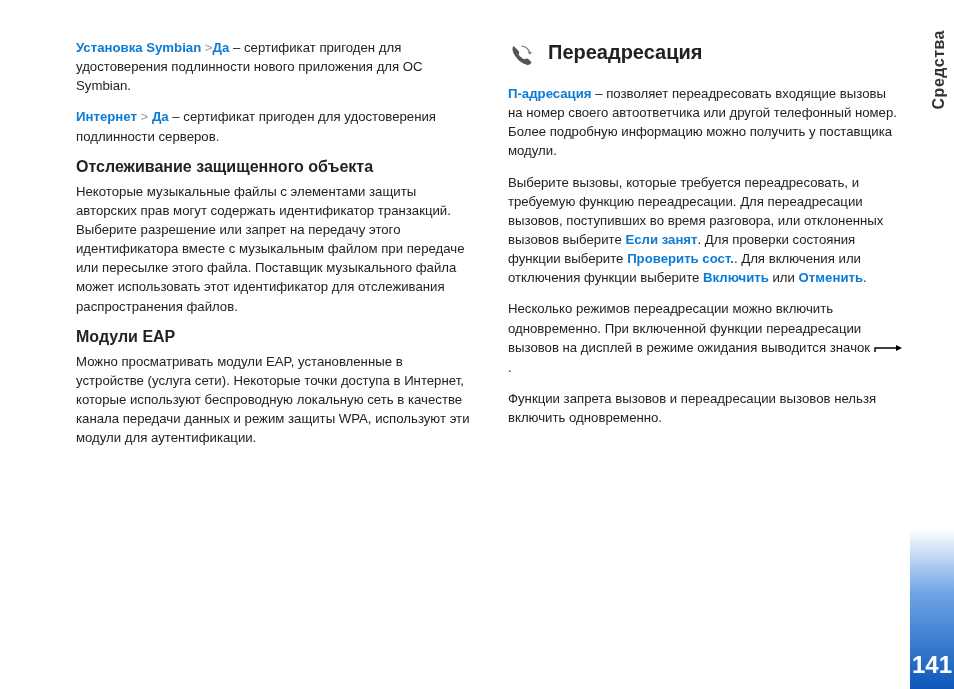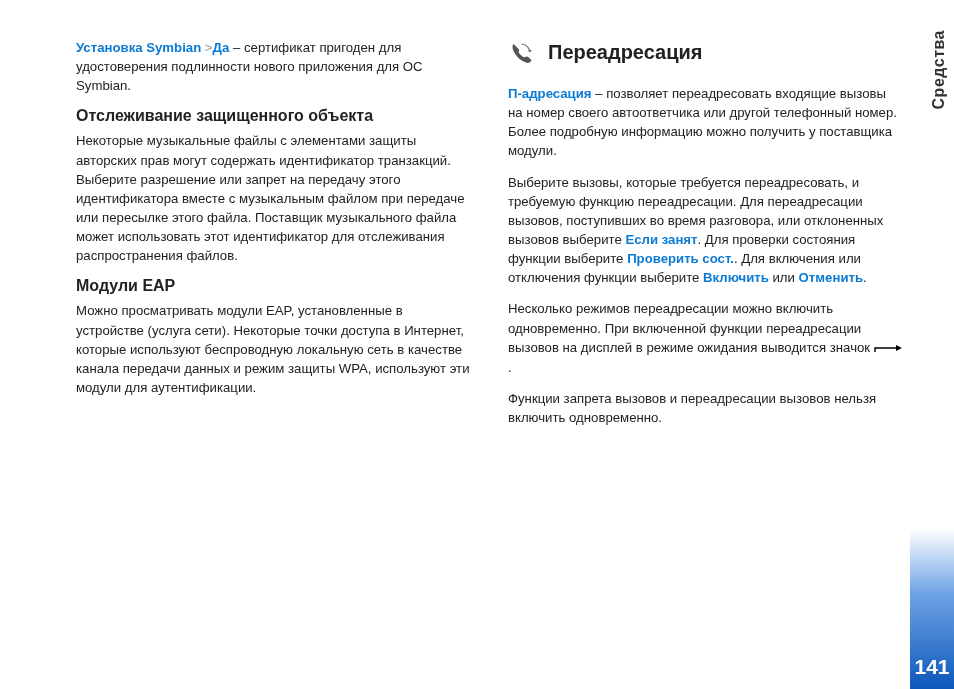--- a/index.html
+++ b/index.html
@@ -51,21 +51,21 @@
     margin-top: 4px;
   }
   .section-title {
     font-weight: bold;
     font-size: 20px;
     padding-top: 3px;
     padding-bottom: 6px;
   }
   .title-row {
     display: flex;
-    align-items: flex-start;
+    align-items: center;
     gap: 14px;
     margin-bottom: 14px;
   }
   .phone-icon {
     width: 26px;
     height: 26px;
     flex: none;
     margin-top: 2px;
   }
   
@@ -85,21 +85,21 @@
     background: linear-gradient(to bottom, #ffffff 0%, #6fa4e6 40%, #0d57ba 100%);
   }
   .page-number {
     position: absolute;
     bottom: 10px;
     right: 0;
     width: 44px;
     text-align: center;
     color: #fff;
     font-weight: bold;
-    font-size: 21px;
+    font-size: 24px;
   }
   .side-label {
     position: absolute;
     top: 30px;
     right: 6px;
     writing-mode: vertical-rl;
     transform: rotate(180deg);
     font-weight: bold;
     font-size: 16px;
     color: #333;
@@ -116,20 +116,23 @@
 <div class="page">
 
   <div class="columns">
 
     <div class="col">
 
       <p class="para">
         <span class="emph-link">Установка Symbian</span><span class="gray-sep"> &gt;</span><span class="emph-link">Да</span><span> – сертификат пригоден для удостоверения подлинности нового приложения для ОС Symbian.</span>
       </p>
 
+      <p class="para">
+        <span class="emph-link">Интернет</span><span class="gray-sep"> &gt; </span><span class="emph-link">Да</span><span> – сертификат пригоден для удостоверения подлинности серверов.</span>
+      </p>
 
 
 
       <div class="subhead">Отслеживание защищенного объекта</div>
       <p class="para">Некоторые музыкальные файлы с элементами защиты авторских прав могут содержать идентификатор транзакций. Выберите разрешение или запрет на передачу этого идентификатора вместе с музыкальным файлом при передаче или пересылке этого файла. Поставщик музыкального файла может использовать этот идентификатор для отслеживания распространения файлов.</p>
 
       <div class="subhead">Модули EAP</div>
       <p class="para">Можно просматривать модули EAP, установленные в устройстве (услуга сети). Некоторые точки доступа в Интернет, которые используют беспроводную локальную сеть в качестве канала передачи данных и режим защиты WPA, используют эти модули для аутентификации.</p>
 
     </div>

